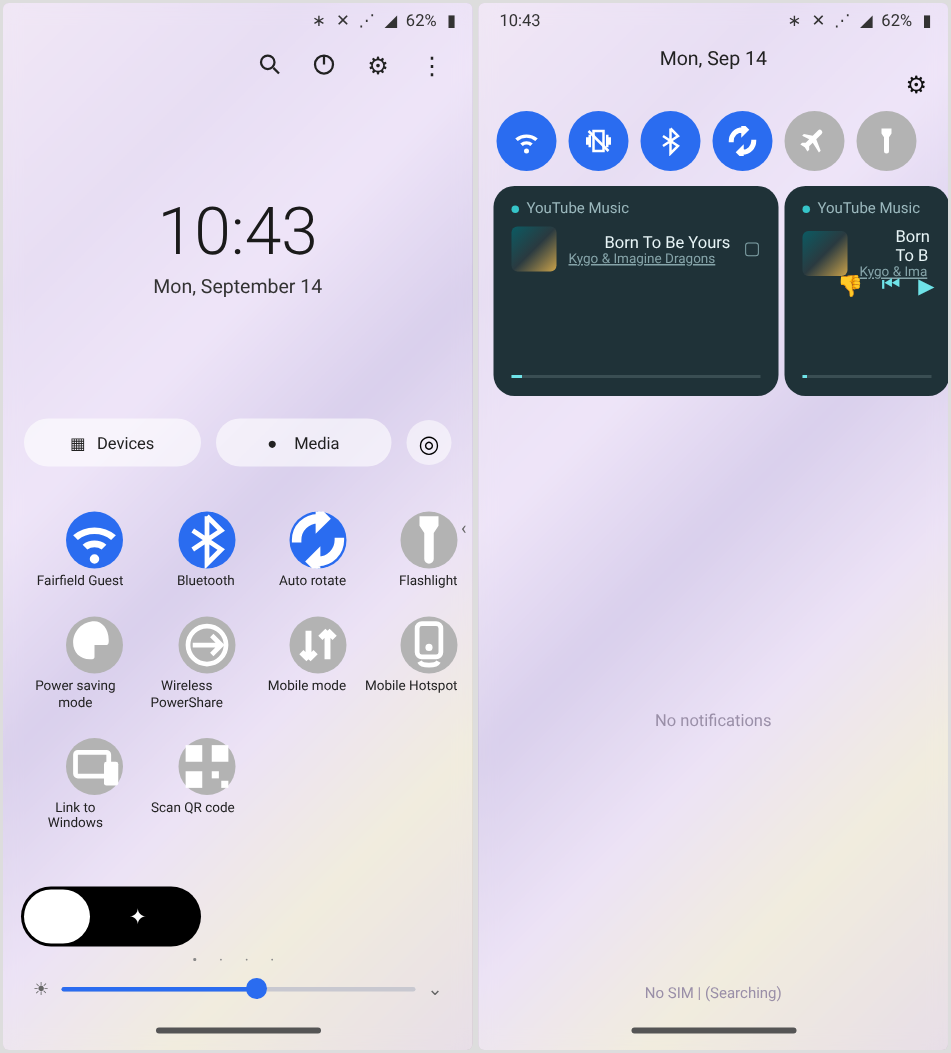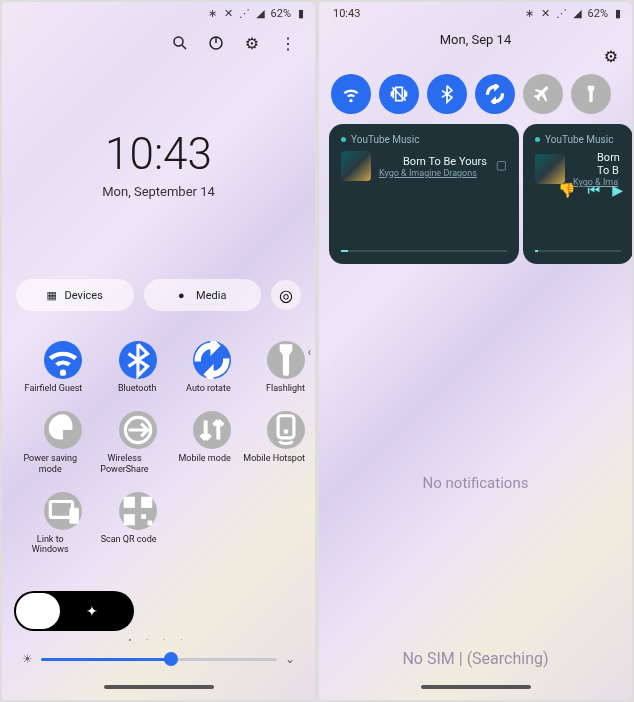--- a/index.html
+++ b/index.html
@@ -69,22 +69,22 @@
   .card .src::before { content:""; width:5px; height:5px; border-radius:50%; background:#36c5c9; display:inline-block; }
   .card .row { display:flex; gap:8px; align-items:center; margin-top:6px; }
   .card .art { width:30px; height:30px; border-radius:4px; background:linear-gradient(135deg,#0b5b63,#2a3a40,#caa24a); flex-shrink:0; }
   .card .meta .t { font-size:11px; color:#e8f5f7;padding-left:24px; }
   .card .meta .a { font-size:9px; color:#86a4a9;text-decoration:underline; }
   .card .dev { position:absolute; right:12px; top:34px; font-size:12px; color:#7fa0a5; }
   .card .ctrl { position:absolute; right:10px; top:58px; display:flex; gap:12px; color:#6fe3e8; font-size:14px; }
   .card .prog { position:absolute; left:12px; right:12px; bottom:12px; height:2px; background:#3a4e53; }
   .card .prog .pf { width:4%; height:100%; background:#6fe3e8; }
 
-  .noNotif { text-align:center; font-size:15px; color:#9a8fa8; margin-top:210px; }
-  .sim { text-align:center; font-size:16px; color:#9a8fa8; margin-top:auto; padding-bottom:6px; }
+  .noNotif { text-align:center; font-size:11px; color:#9a8fa8; margin-top:210px; }
+  .sim { text-align:center; font-size:10px; color:#9a8fa8; margin-top:auto; padding-bottom:6px; }
 
   svg { width:100%; height:100%; }
 </style>
 </head>
 <body>
 
 <div class="phone">
  <div class="inner">
   <div class="status">
     <span class="sicon">∗</span>

